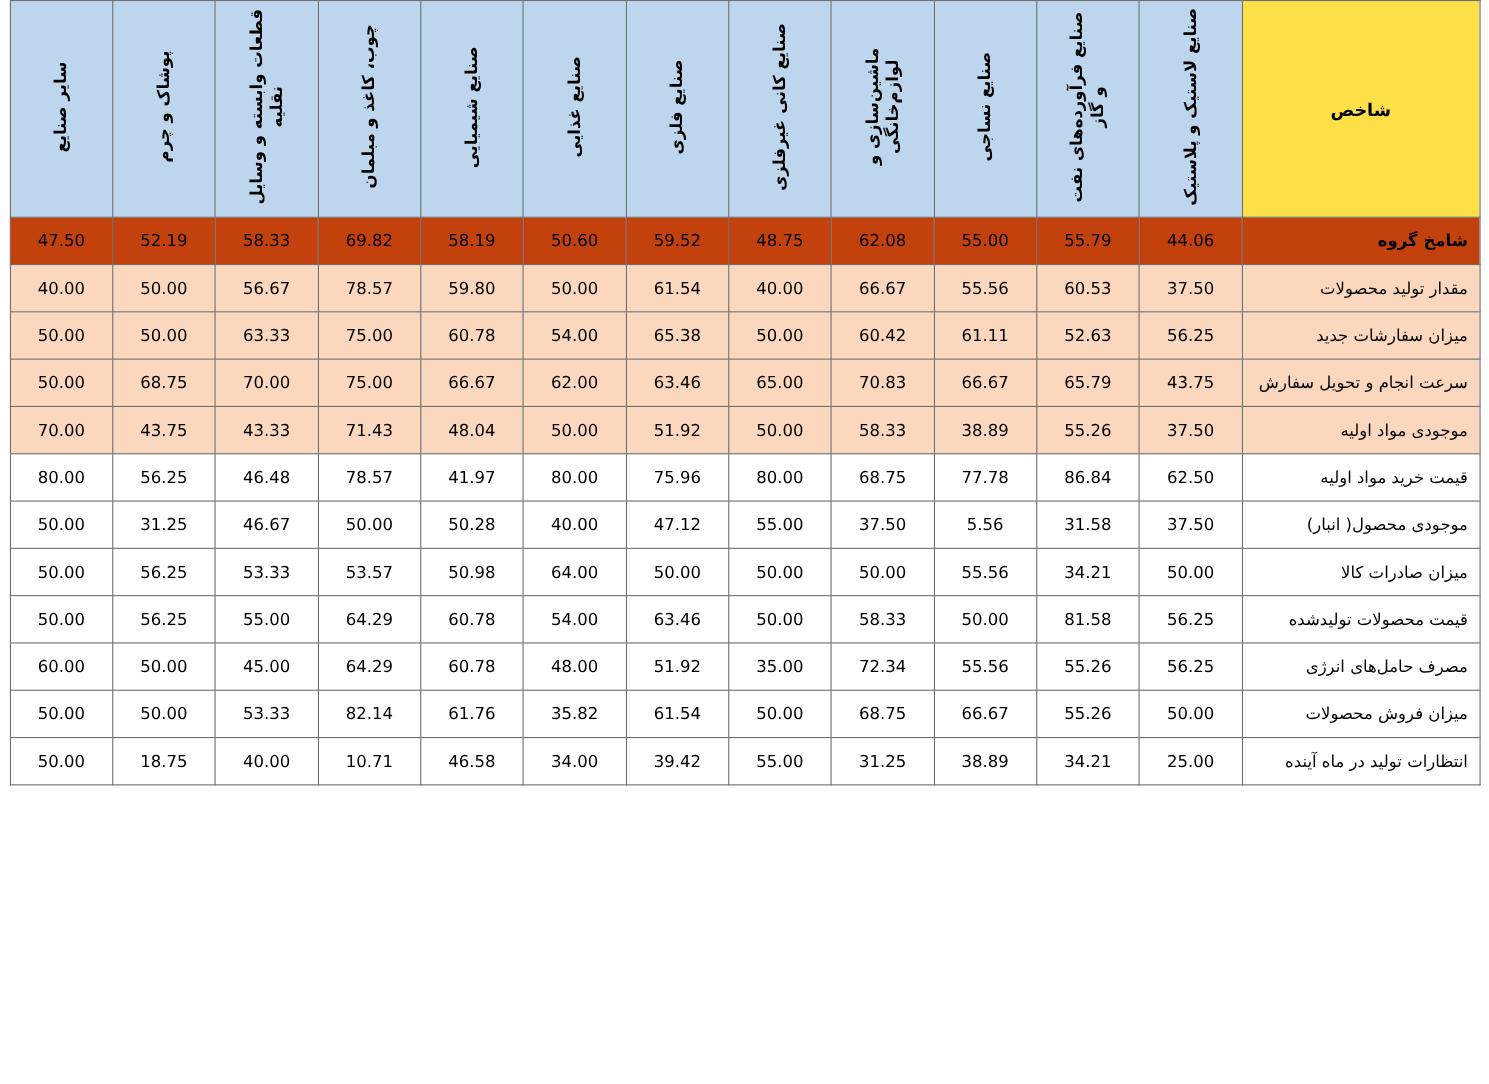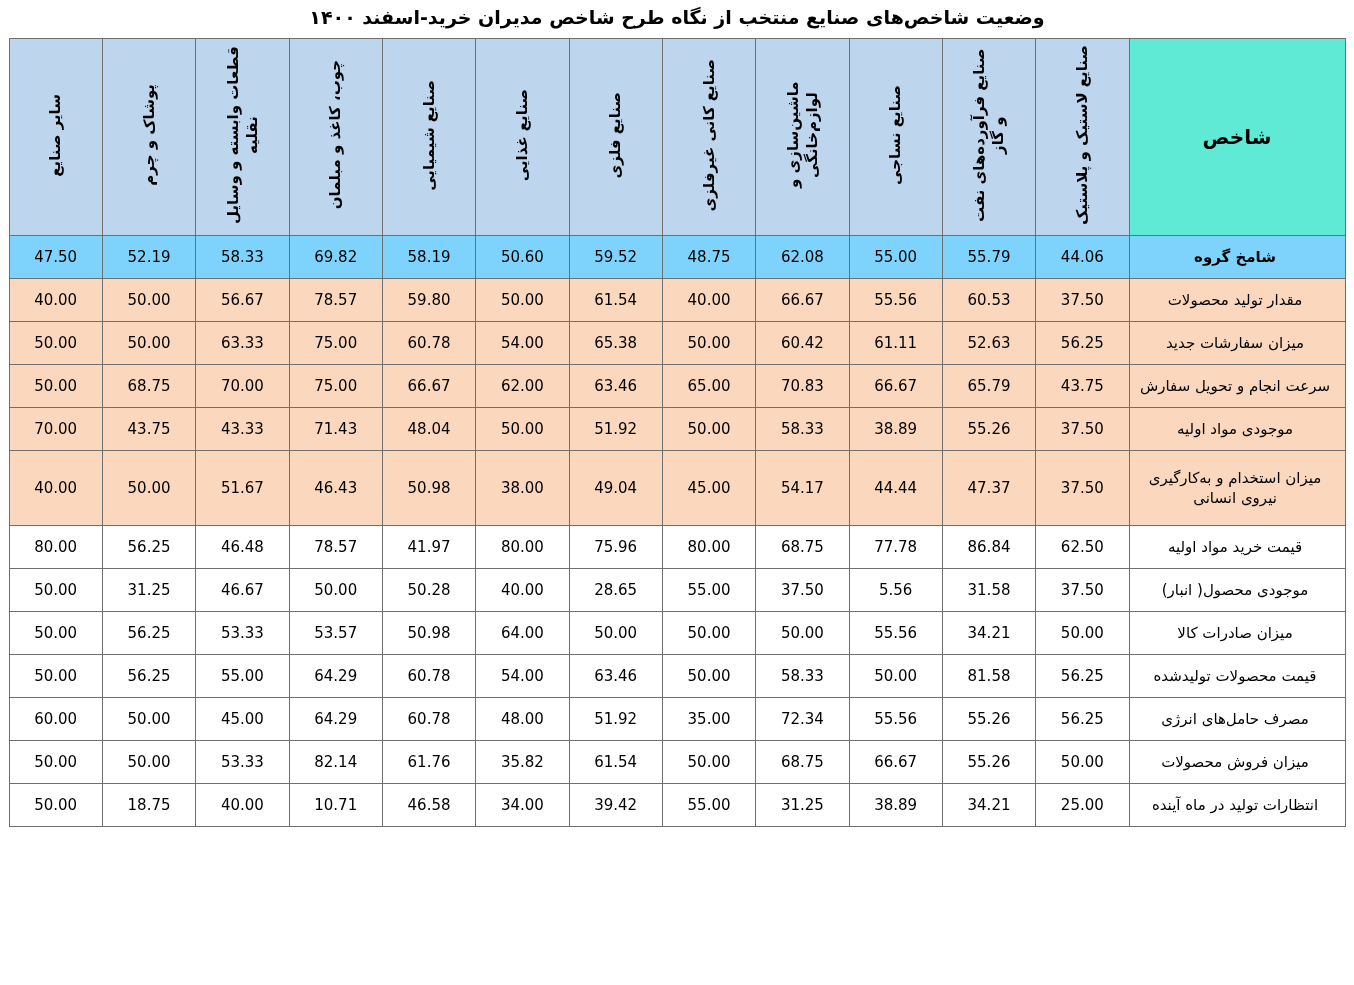--- a/index.html
+++ b/index.html
@@ -55,49 +55,48 @@
     writing-mode: vertical-rl;
     text-orientation: mixed;
     transform: rotate(180deg);
     display: inline-block;
     white-space: pre-line;
     line-height: 1.25;
     max-height: 186px;
     direction: rtl;
   }
   thead th.head-label {
-    background: #5eead4;
+    background: #fde047;
     font-weight: bold;
-    font-size: 20px;
+    font-size: 16px;
     width: 215px;
   }
   
   tbody td.rowlabel {
-    text-align: center;
+    text-align: right;
     padding: 5px 10px 5px 6px;
     font-size: 15px;
     width: 215px;
     line-height: 1.35;
   }
   tbody td.val {
     font-size: 15px;
     height: 42px;
   }
-  tr.r-grey td { background: #7dd3fc; }
+  tr.r-grey td { background: #c2410c; }
   tr.r-grey td.rowlabel { font-weight: bold; }
   tr.r-orange td { background: #fad7bd; }
   tr.r-white td { background: #ffffff; }
   tr.tall td { height: 64px; }
 </style>
 </head>
 <body>
 
 <div class="page">
 
-  <div class="title">وضعیت شاخص‌های صنایع منتخب از نگاه طرح شاخص مدیران خرید-اسفند ۱۴۰۰</div>
 
   <table class="matrix">
     <thead>
       <tr>
 
       <th class="head-label">شاخص</th>
           <th class="head-cell"><span class="vert">صنایع لاستیک و پلاستیک</span></th>
           <th class="head-cell"><span class="vert">صنایع فرآورده‌های نفت و گاز</span></th>
           <th class="head-cell"><span class="vert">صنایع نساجی</span></th>
           <th class="head-cell"><span class="vert">ماشین‌سازی و لوازم‌خانگی</span></th>
@@ -181,35 +180,20 @@
           <td class="val">58.33</td>
           <td class="val">50.00</td>
           <td class="val">51.92</td>
           <td class="val">50.00</td>
           <td class="val">48.04</td>
           <td class="val">71.43</td>
           <td class="val">43.33</td>
           <td class="val">43.75</td>
           <td class="val">70.00</td>
         </tr>
-        <tr class="r-orange tall">
-          <td class="rowlabel">میزان استخدام  و به‌کارگیری نیروی انسانی</td>
-          <td class="val">37.50</td>
-          <td class="val">47.37</td>
-          <td class="val">44.44</td>
-          <td class="val">54.17</td>
-          <td class="val">45.00</td>
-          <td class="val">49.04</td>
-          <td class="val">38.00</td>
-          <td class="val">50.98</td>
-          <td class="val">46.43</td>
-          <td class="val">51.67</td>
-          <td class="val">50.00</td>
-          <td class="val">40.00</td>
-        </tr>
         <tr class="r-white">
           <td class="rowlabel">قیمت خرید مواد اولیه</td>
           <td class="val">62.50</td>
           <td class="val">86.84</td>
           <td class="val">77.78</td>
           <td class="val">68.75</td>
           <td class="val">80.00</td>
           <td class="val">75.96</td>
           <td class="val">80.00</td>
           <td class="val">41.97</td>
@@ -218,21 +202,21 @@
           <td class="val">56.25</td>
           <td class="val">80.00</td>
         </tr>
         <tr class="r-white">
           <td class="rowlabel">موجودی محصول( انبار)</td>
           <td class="val">37.50</td>
           <td class="val">31.58</td>
           <td class="val">5.56</td>
           <td class="val">37.50</td>
           <td class="val">55.00</td>
-          <td class="val">28.65</td>
+          <td class="val">47.12</td>
           <td class="val">40.00</td>
           <td class="val">50.28</td>
           <td class="val">50.00</td>
           <td class="val">46.67</td>
           <td class="val">31.25</td>
           <td class="val">50.00</td>
         </tr>
         <tr class="r-white">
           <td class="rowlabel">میزان صادرات کالا</td>
           <td class="val">50.00</td>

